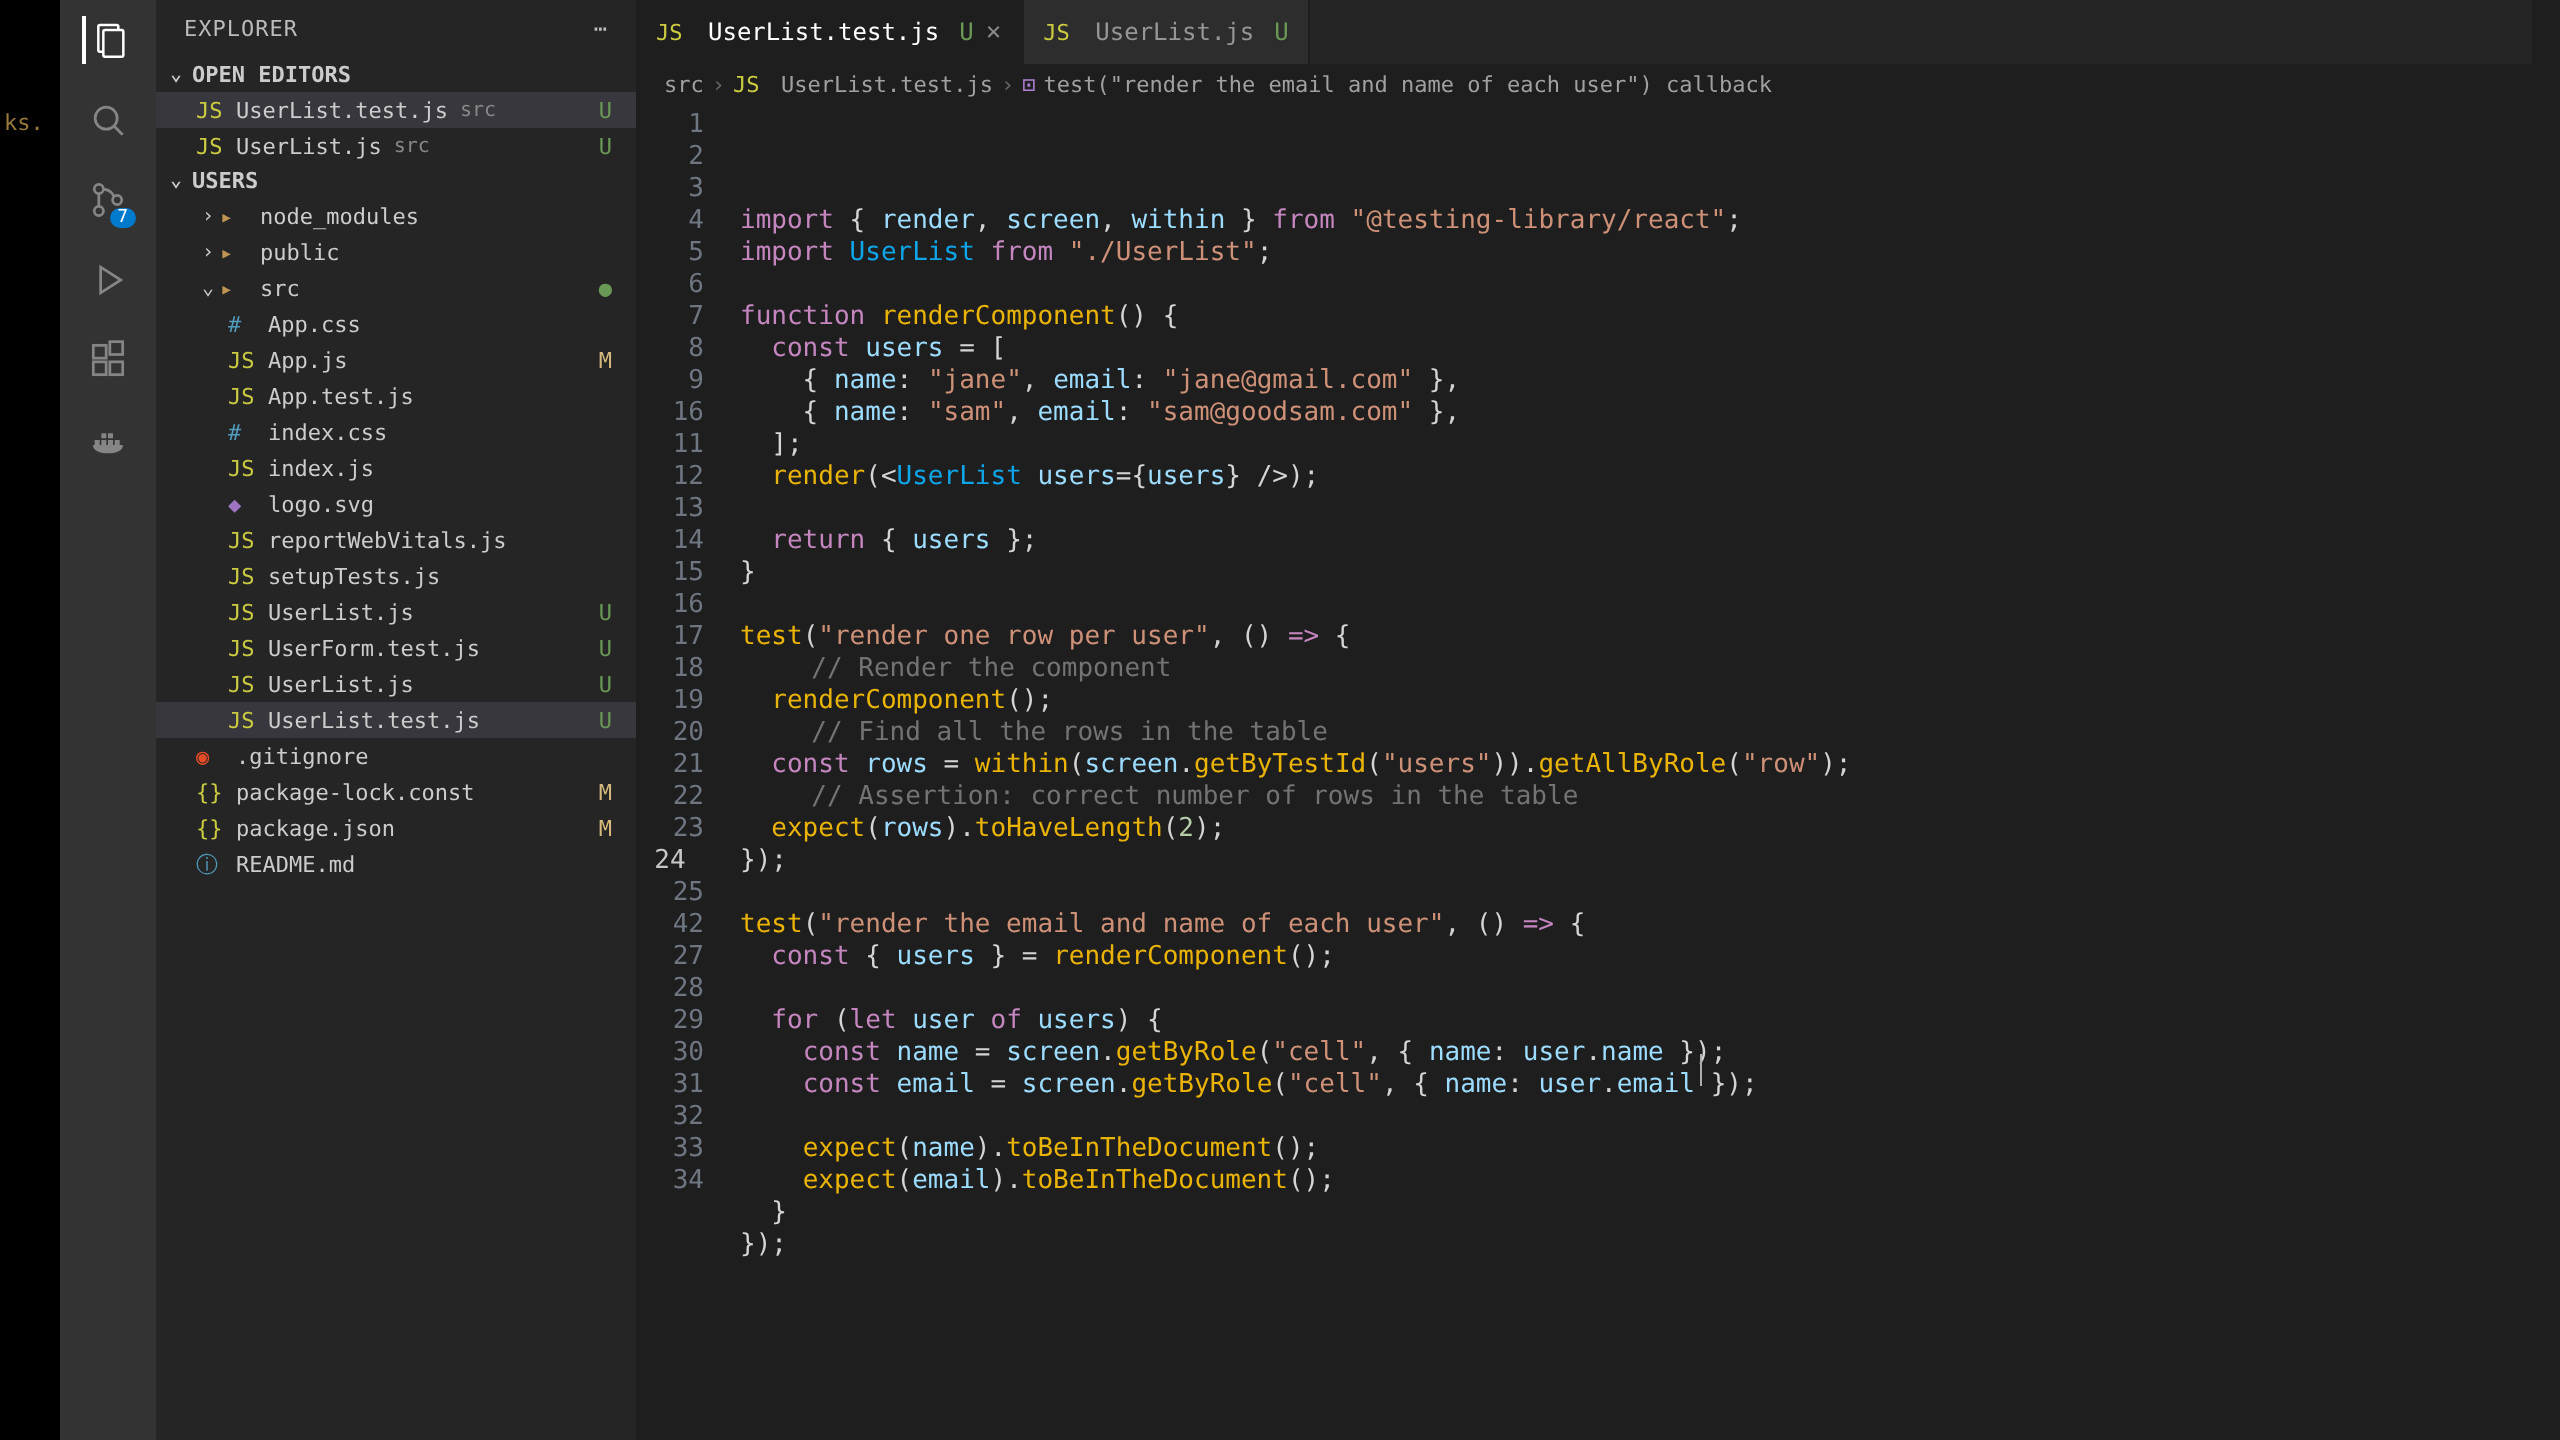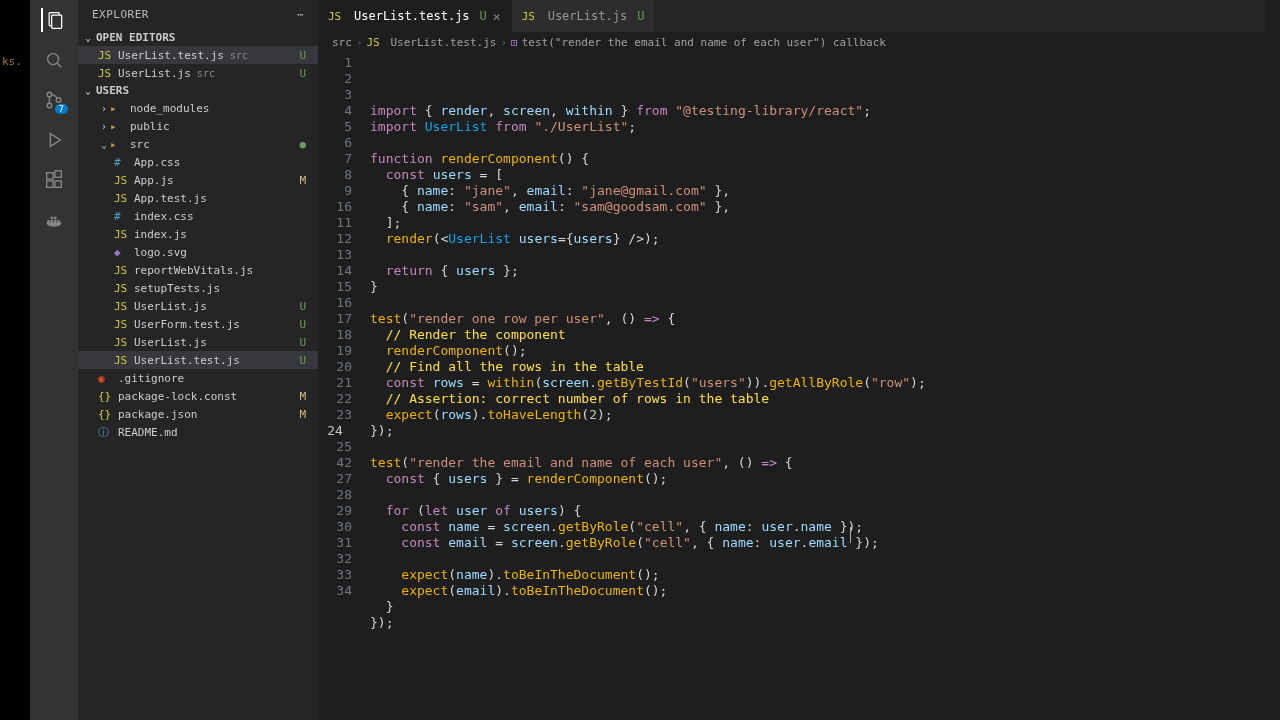--- a/index.html
+++ b/index.html
@@ -143,21 +143,21 @@
 }
 .gutter .ln { height: 16px; }
 .gutter .ln.cur { color: #c6c6c6; text-align: center; }
 .code { flex: 1; white-space: pre; color: #d4d4d4; position: relative;}
 .code .row { height: 16px; }
 .kw { color: #c586c0; }
 .fn { color: #eab308; }
 .cls { color: #0ea5e9; }
 .str { color: #ce9178; }
 .var { color: #9cdcfe; }
-.cmt { color: #fde047; }
+.cmt { color: #737373; margin-left: 20px; }
 .num { color: #b5cea8; }
 .cursor-caret {
   position: absolute;
   width: 1px;
   height: 16px;
   background: #aeafad;
   left: 480px;
   top: 472px;
 }
 .minimap-spacer { width: 14px; background:#1e1e1e;}

